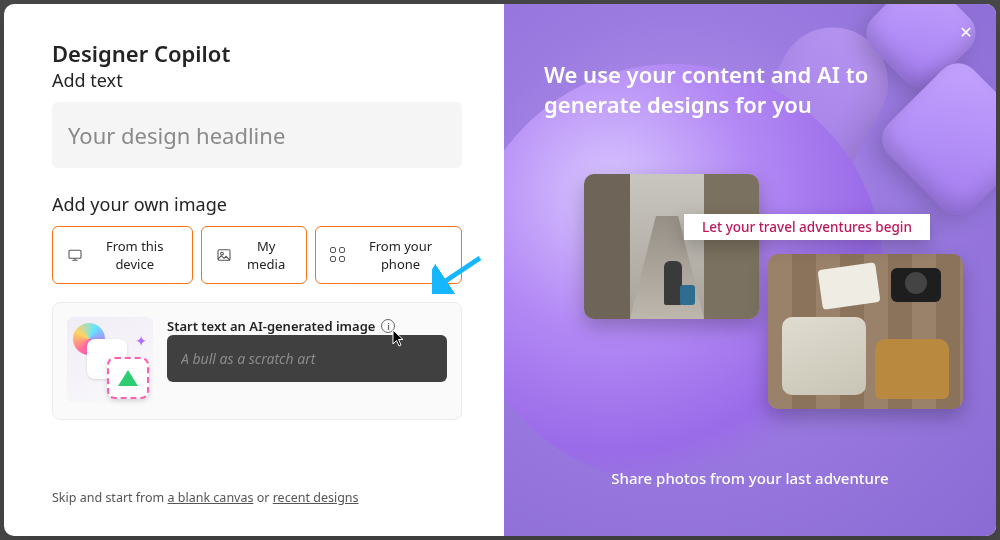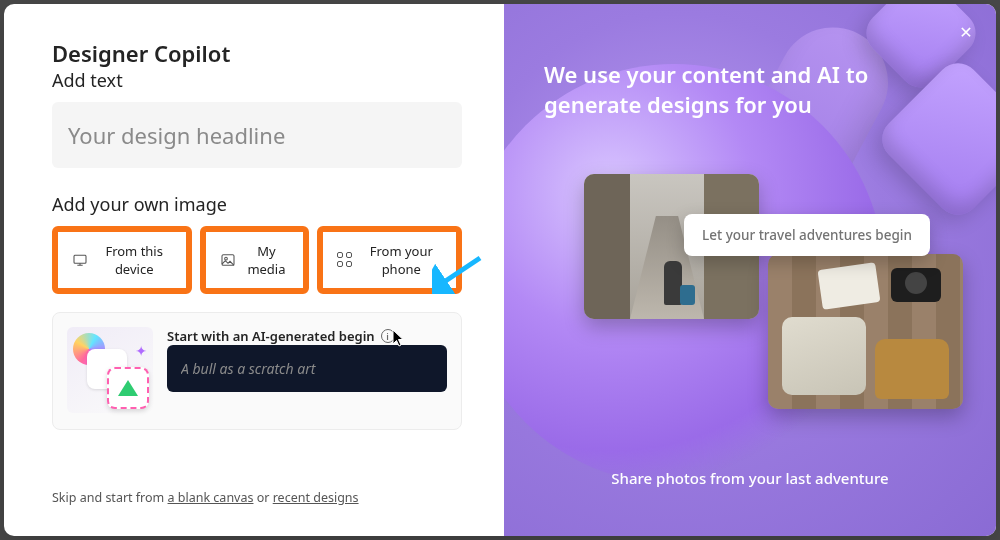--- a/index.html
+++ b/index.html
@@ -18,21 +18,21 @@
   .title { font-size: 22px; font-weight: 600; color: #242424; }
   .section-label { font-size: 18px; color: #242424; margin-bottom: 10px; }
   .headline-input {
     width: 100%; background: #f5f5f5; border: none; border-radius: 6px;
     padding: 18px 16px; font-size: 22px; color: #8a8a8a; margin-bottom: 24px;
   }
   .headline-input::placeholder { color: #8a8a8a; }
   .btn-row { display: flex; gap: 8px; margin-bottom: 18px; }
   .src-btn {
     display: inline-flex; align-items: center; gap: 8px;
-    background: #fff; border: 6px solid #f97316; border-radius: 6px;
+    background: #fff; border: 1px solid #f97316; border-radius: 6px;
     padding: 10px 14px; font-size: 13px; color: #242424; cursor: pointer;
   }
   .src-btn svg, .src-btn .qr { width: 16px; height: 16px; flex-shrink: 0; }
   .qr {
     display: inline-grid; grid-template-columns: 1fr 1fr; grid-template-rows: 1fr 1fr; gap: 2px;
   }
   .qr span { display:block; width:6px; height:6px; border:1.2px solid #555; border-radius:2px; }
 
   .ai-card {
     display: flex; gap: 14px; background: #fafafa; border: 1px solid #ececec;
@@ -61,21 +61,21 @@
     border-left:10px solid transparent; border-right:10px solid transparent;
     border-bottom:16px solid #2ecc71;
   }
   .ai-thumb .sparkle {
     position:absolute; top:14px; right:6px; color:#b06bff; font-size:14px;
   }
   .ai-body { flex: 1; display: flex; flex-direction: column; }
   .ai-title { font-size: 13px; font-weight: 600; color: #242424; display:flex; align-items:center; gap:6px; }
   .ai-desc { font-size: 12px; color: #555; line-height: 1.4; margin: 6px 0 10px 0; }
   .ai-input {
-    width: 100%; background: #0f172a; border: none; border-radius: 6px;
+    width: 100%; background: #404040; border: none; border-radius: 6px;
     padding: 14px 14px; font-size: 14px; color: #8a8a8a;
   }
   .ai-input::placeholder { color: #8a8a8a; font-style: italic; }
   .info-icon {
     display:inline-flex; width:14px; height:14px; border:1px solid #666; border-radius:50%;
     align-items:center; justify-content:center; font-size:9px; color:#666;
   }
 
   .arrow {
     position: absolute; top: 250px; left: 428px; transform: rotate(0deg);
@@ -154,22 +154,22 @@
     background: linear-gradient(160deg,#e0dccf,#c8c4b6); border-radius:10px; }
   .p2 .boots{ position:absolute; right:14px; bottom:10px; width:74px; height:60px;
     background:#b8893f; border-radius:10px 10px 6px 6px; }
   .p2 .cam  { position:absolute; right:22px; top:14px; width:50px; height:34px;
     background:#1e1e1e; border-radius:6px; }
   .p2 .cam::after { content:""; position:absolute; top:4px; left:14px; width:22px; height:22px; border-radius:50%; background:#444; }
   .p2 .note { position:absolute; left:52px; top:12px; width:58px; height:40px; background:#efece3; border-radius:4px; transform:rotate(-8deg); }
 
   .pill {
     position:absolute; top: 210px; left: 180px;
-    background:#fff; border-radius: 8px; padding: 12px 18px;
-    font-size: 13.5px; color:#737373; font-weight:500;
+    background:#fff; border-radius: 0; padding: 4px 18px;
+    font-size: 13.5px; color:#be185d; font-weight:500;
     box-shadow: 0 6px 18px rgba(0,0,0,.22);
   }
   .caption {
     position:absolute; bottom: 48px; left:0; right:0; text-align:center;
     color:#fff; font-size:15px; font-weight:500;
   }
 </style>
 </head>
 <body>
 
@@ -212,21 +212,21 @@
 
     <div class="ai-card">
       <div class="ai-thumb">
         <span class="circle"></span>
           <span class="card1"></span>
           <span class="sparkle">✦</span>
           <span class="card2"></span>
       </div>
       <div class="ai-body">
         <div class="ai-title">
-          <span>Start with an AI-generated begin</span>
+          <span>Start text an AI-generated image</span>
           <span class="info-icon">i</span>
         </div>
         <input class="ai-input" type="text" placeholder="A bull as a scratch art" style="">
       </div>
     </div>
 
     <svg class="arrow" width="50" height="40">
       <defs>
           <marker id="ah" markerWidth="8" markerHeight="8" refX="2" refY="4" orient="auto">
         <path d="M0,0 L8,4 L0,8 Z" fill="#17b7ff"></path>

